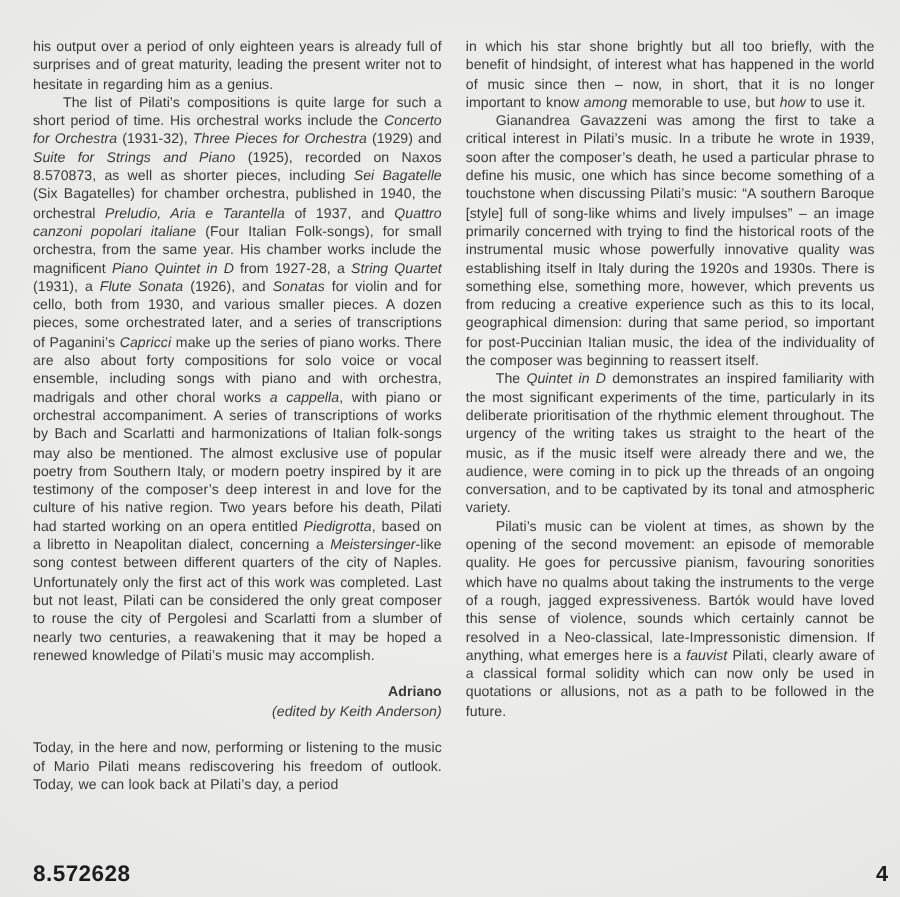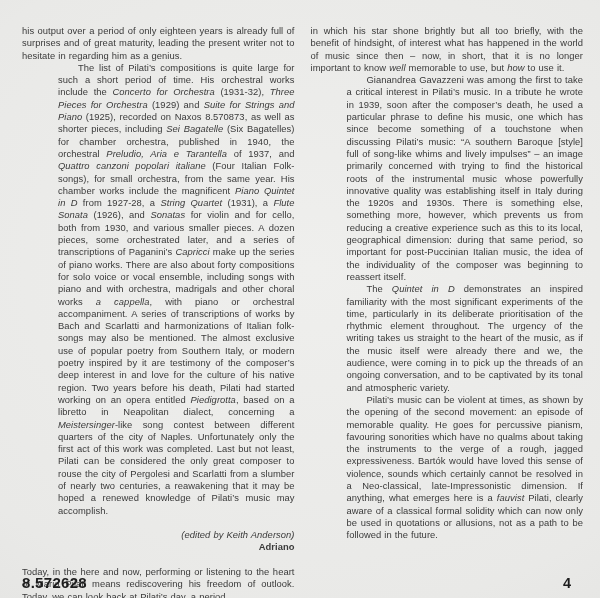--- a/index.html
+++ b/index.html
@@ -25,49 +25,49 @@
   .col{
     width:273px;
     font-size:9.4px;
     line-height:12.3px;
     text-align:justify;
     text-justify:inter-word;
     letter-spacing:0.05px;
     word-spacing:0.4px;
   }
   .col p{margin:0;}
-  p.indent{text-indent:20px;margin-left:36px;}
+  p.indent{text-indent:20px;}
   p.align-right{text-align:right;}
   .it{font-style:italic;}
   .bd{font-weight:bold;}
   .spacer{height:12.3px;}
   .footer{
-    position:absolute;left:22px;right:29px;bottom:7px;
+    position:absolute;left:22px;right:8px;bottom:7px;
     display:flex;justify-content:space-between;align-items:baseline;
     color:var(--ink-strong);
   }
   .catalog{font-weight:bold;font-size:15px;letter-spacing:0.3px;}
   .pagenum{font-weight:bold;font-size:14.5px;}
 </style>
 </head>
 <body>
 
 <div class="page">
   <div class="columns">
     <div class="col">
         <p class=""><span>his output over a period of only eighteen years is already full of surprises and of great maturity, leading the present writer not to hesitate in regarding him as a genius.</span></p>
         <p class="indent "><span>The list of Pilati’s compositions is quite large for such a short period of time. His orchestral works include the </span><span class="it">Concerto for Orchestra</span><span> (1931-32), </span><span class="it">Three Pieces for Orchestra</span><span> (1929) and </span><span class="it">Suite for Strings and Piano</span><span> (1925), recorded on Naxos 8.570873, as well as shorter pieces, including </span><span class="it">Sei Bagatelle</span><span> (Six Bagatelles) for chamber orchestra, published in 1940, the orchestral </span><span class="it">Preludio, Aria e Tarantella</span><span> of 1937, and </span><span class="it">Quattro canzoni popolari italiane</span><span> (Four Italian Folk-songs), for small orchestra, from the same year. His chamber works include the magnificent </span><span class="it">Piano Quintet in D</span><span> from 1927-28, a </span><span class="it">String Quartet</span><span> (1931), a </span><span class="it">Flute Sonata</span><span> (1926), and </span><span class="it">Sonatas</span><span> for violin and for cello, both from 1930, and various smaller pieces. A dozen pieces, some orchestrated later, and a series of transcriptions of Paganini’s </span><span class="it">Capricci</span><span> make up the series of piano works. There are also about forty compositions for solo voice or vocal ensemble, including songs with piano and with orchestra, madrigals and other choral works </span><span class="it">a cappella</span><span>, with piano or orchestral accompaniment. A series of transcriptions of works by Bach and Scarlatti and harmonizations of Italian folk-songs may also be mentioned. The almost exclusive use of popular poetry from Southern Italy, or modern poetry inspired by it are testimony of the composer’s deep interest in and love for the culture of his native region. Two years before his death, Pilati had started working on an opera entitled </span><span class="it">Piedigrotta</span><span>, based on a libretto in Neapolitan dialect, concerning a </span><span class="it">Meistersinger</span><span>-like song contest between different quarters of the city of Naples. Unfortunately only the first act of this work was completed. Last but not least, Pilati can be considered the only great composer to rouse the city of Pergolesi and Scarlatti from a slumber of nearly two centuries, a reawakening that it may be hoped a renewed knowledge of Pilati’s music may accomplish.</span></p>
         <div class="spacer"></div>
+        <p class="align-right"><span class="bd">Adriano</span></p>
         <p class="align-right"><span class="it">(edited by Keith Anderson)</span></p>
-        <p class="align-right"><span class="bd">Adriano</span></p>
         <div class="spacer"></div>
-        <p class=""><span>Today, in the here and now, performing or listening to the heart of Mario Pilati means rediscovering his freedom of outlook. Today, we can look back at Pilati’s day, a period</span></p>
+        <p class=""><span>Today, in the here and now, performing or listening to the music of Mario Pilati means rediscovering his freedom of outlook. Today, we can look back at Pilati’s day, a period</span></p>
       </div>
     <div class="col">
-        <p class=""><span>in which his star shone brightly but all too briefly, with the benefit of hindsight, of interest what has happened in the world of music since then – now, in short, that it is no longer important to know </span><span class="it">well</span><span> memorable to use, but </span><span class="it">how</span><span> to use it.</span></p>
+        <p class=""><span>in which his star shone brightly but all too briefly, with the benefit of hindsight, of interest what has happened in the world of music since then – now, in short, that it is no longer important to know </span><span class="it">among</span><span> memorable to use, but </span><span class="it">how</span><span> to use it.</span></p>
         <p class="indent "><span>Gianandrea Gavazzeni was among the first to take a critical interest in Pilati’s music. In a tribute he wrote in 1939, soon after the composer’s death, he used a particular phrase to define his music, one which has since become something of a touchstone when discussing Pilati’s music: “A southern Baroque [style] full of song-like whims and lively impulses” – an image primarily concerned with trying to find the historical roots of the instrumental music whose powerfully innovative quality was establishing itself in Italy during the 1920s and 1930s. There is something else, something more, however, which prevents us from reducing a creative experience such as this to its local, geographical dimension: during that same period, so important for post-Puccinian Italian music, the idea of the individuality of the composer was beginning to reassert itself.</span></p>
         <p class="indent "><span>The </span><span class="it">Quintet in D</span><span> demonstrates an inspired familiarity with the most significant experiments of the time, particularly in its deliberate prioritisation of the rhythmic element throughout. The urgency of the writing takes us straight to the heart of the music, as if the music itself were already there and we, the audience, were coming in to pick up the threads of an ongoing conversation, and to be captivated by its tonal and atmospheric variety.</span></p>
         <p class="indent "><span>Pilati’s music can be violent at times, as shown by the opening of the second movement: an episode of memorable quality. He goes for percussive pianism, favouring sonorities which have no qualms about taking the instruments to the verge of a rough, jagged expressiveness. Bartók would have loved this sense of violence, sounds which certainly cannot be resolved in a Neo-classical, late-Impressonistic dimension. If anything, what emerges here is a </span><span class="it">fauvist</span><span> Pilati, clearly aware of a classical formal solidity which can now only be used in quotations or allusions, not as a path to be followed in the future.</span></p>
       </div>
   </div>
   <div class="footer">
     <span class="catalog">8.572628</span>
     <span class="pagenum">4</span>
   </div>
 </div>

